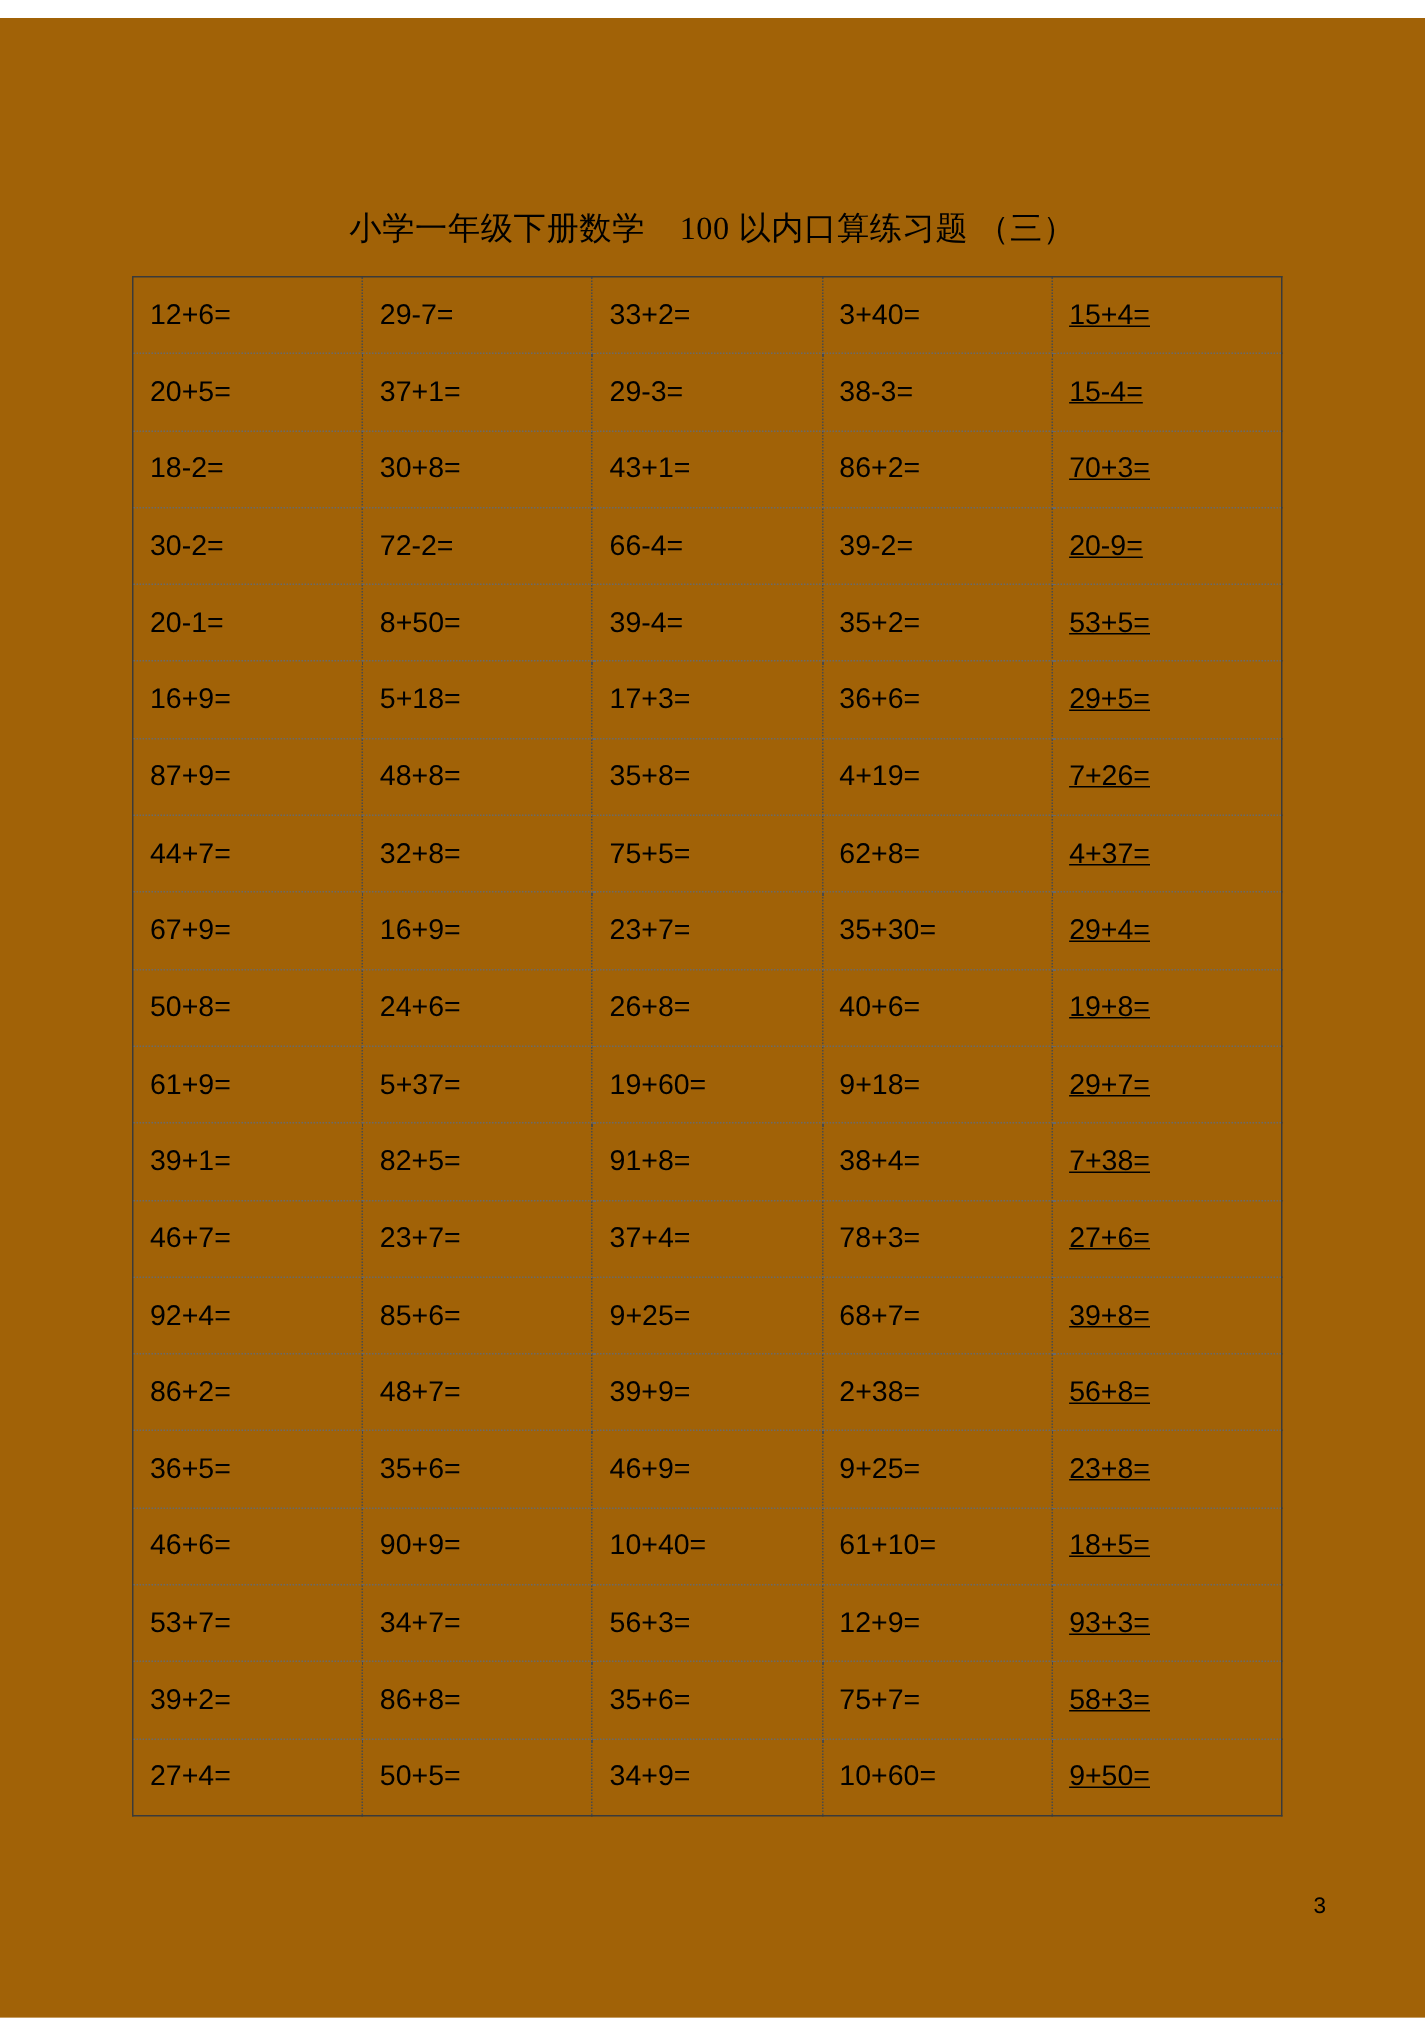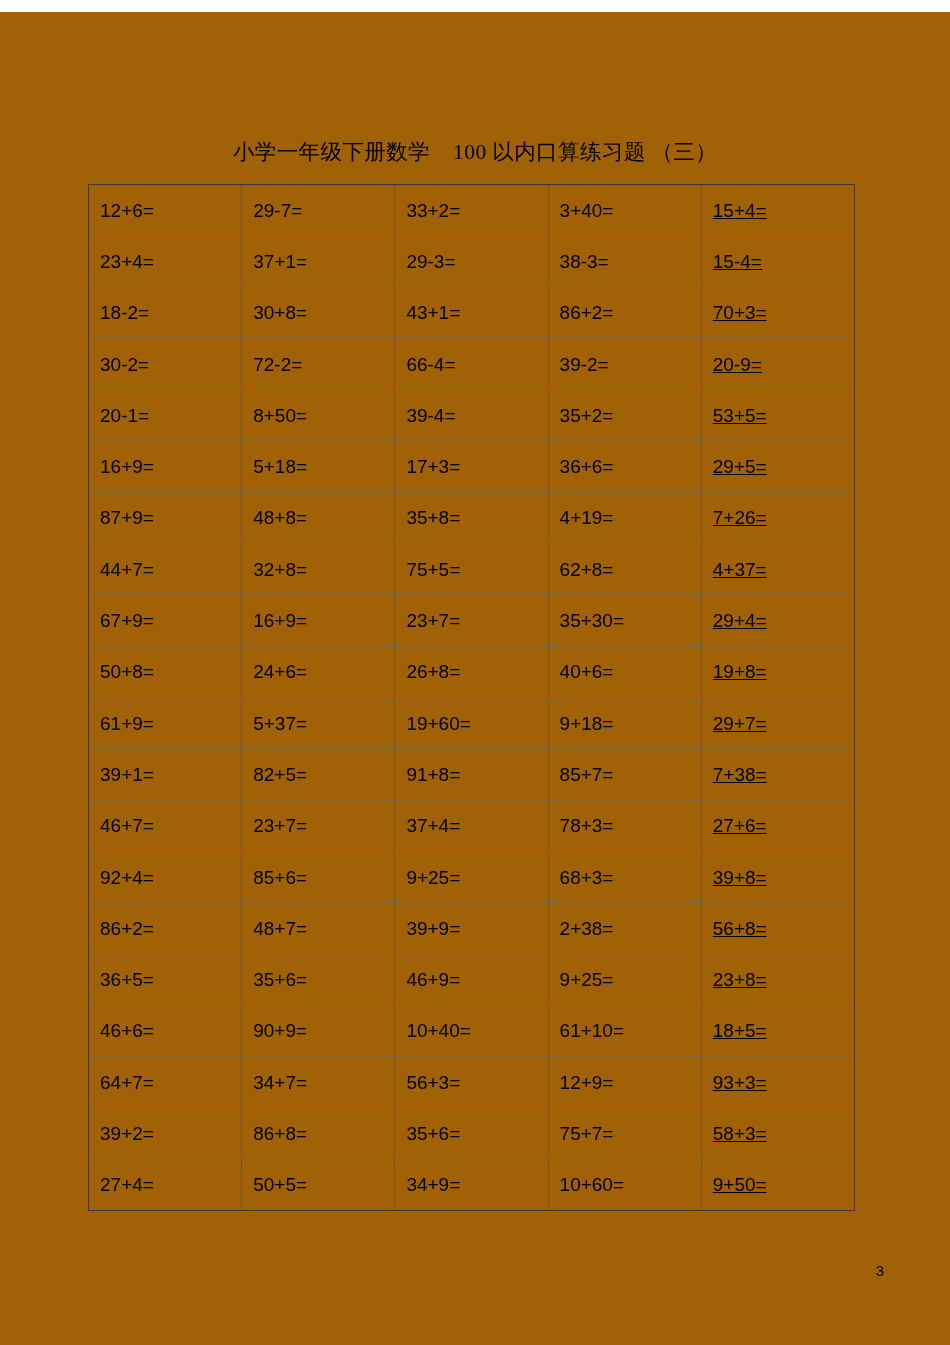--- a/index.html
+++ b/index.html
@@ -94,21 +94,21 @@
   <table class="sheet-table">
     <tbody>
         <tr>
           <td>12+6=</td>
           <td>29-7=</td>
           <td>33+2=</td>
           <td>3+40=</td>
           <td>15+4=</td>
         </tr>
         <tr>
-          <td>23+4=</td>
+          <td>20+5=</td>
           <td>37+1=</td>
           <td>29-3=</td>
           <td>38-3=</td>
           <td>15-4=</td>
         </tr>
         <tr>
           <td>18-2=</td>
           <td>30+8=</td>
           <td>43+1=</td>
           <td>86+2=</td>
@@ -167,35 +167,35 @@
           <td>61+9=</td>
           <td>5+37=</td>
           <td>19+60=</td>
           <td>9+18=</td>
           <td>29+7=</td>
         </tr>
         <tr>
           <td>39+1=</td>
           <td>82+5=</td>
           <td>91+8=</td>
-          <td>85+7=</td>
+          <td>38+4=</td>
           <td>7+38=</td>
         </tr>
         <tr>
           <td>46+7=</td>
           <td>23+7=</td>
           <td>37+4=</td>
           <td>78+3=</td>
           <td>27+6=</td>
         </tr>
         <tr>
           <td>92+4=</td>
           <td>85+6=</td>
           <td>9+25=</td>
-          <td>68+3=</td>
+          <td>68+7=</td>
           <td>39+8=</td>
         </tr>
         <tr>
           <td>86+2=</td>
           <td>48+7=</td>
           <td>39+9=</td>
           <td>2+38=</td>
           <td>56+8=</td>
         </tr>
         <tr>
@@ -206,21 +206,21 @@
           <td>23+8=</td>
         </tr>
         <tr>
           <td>46+6=</td>
           <td>90+9=</td>
           <td>10+40=</td>
           <td>61+10=</td>
           <td>18+5=</td>
         </tr>
         <tr>
-          <td>64+7=</td>
+          <td>53+7=</td>
           <td>34+7=</td>
           <td>56+3=</td>
           <td>12+9=</td>
           <td>93+3=</td>
         </tr>
         <tr>
           <td>39+2=</td>
           <td>86+8=</td>
           <td>35+6=</td>
           <td>75+7=</td>

